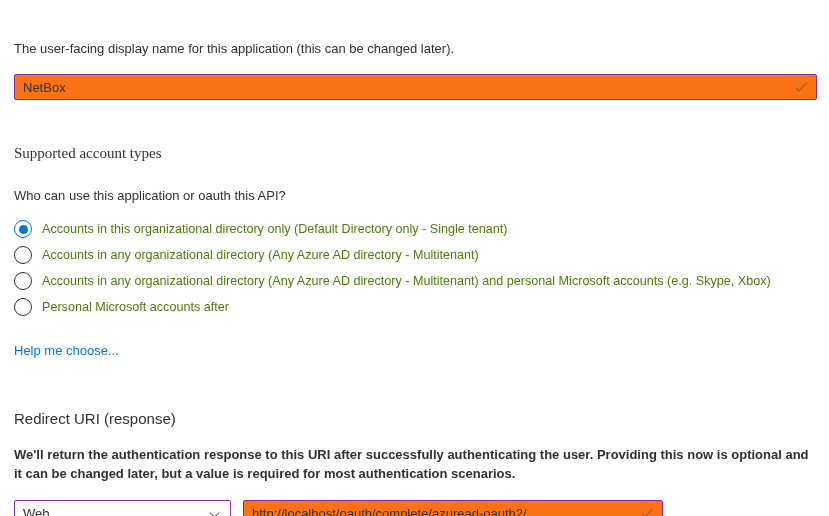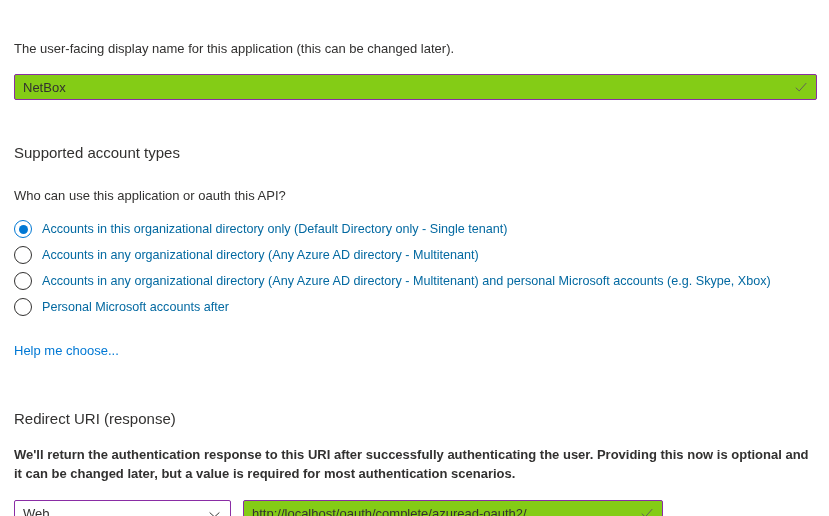--- a/index.html
+++ b/index.html
@@ -38,33 +38,33 @@
   .text-input {
     width: 100%;
     height: 26px;
     border: 1px solid #8a2da5;
     border-radius: 2px;
     font-family: "Liberation Sans", "DejaVu Sans", sans-serif;
     font-size: 13px;
     color: #323130;
     padding: 0 30px 0 8px;
     outline: none;
-    background: #84cc16;
+    background: #f97316;
   }
   .check-icon {
     position: absolute;
     right: 9px;
     top: 6px;
     width: 14px;
     height: 14px;
     pointer-events: none;
   }
 
   
-  .sat-heading { margin-top: 43px; }
+  .sat-heading { margin-top: 43px; font-family: Liberation Serif, serif; }
   .sat-question { margin-top: 23px; }
   .radio-group { margin-top: 11px; }
   .radio-row {
     display: flex;
     align-items: center;
     height: 26px;
     cursor: pointer;
     white-space: nowrap;
   }
   .radio-circle {
@@ -80,21 +80,21 @@
   .radio-row.selected .radio-circle { border: 1.7px solid #0078d4; }
   .radio-row.selected .radio-circle::after {
     content: "";
     position: absolute;
     left: 50%; top: 50%;
     width: 9px; height: 9px;
     margin: -4.5px 0 0 -4.5px;
     border-radius: 50%;
     background: #0078d4;
   }
-  .radio-label { font-size: 12.6px; color: #0369a1; }
+  .radio-label { font-size: 12.6px; color: #4d7c0f; }
 
   .help-link {
     display: inline-block;
     margin-top: 23px;
     font-size: 13px;
     color: #0078d4;
     text-decoration: none;
     cursor: pointer;
   }
 

